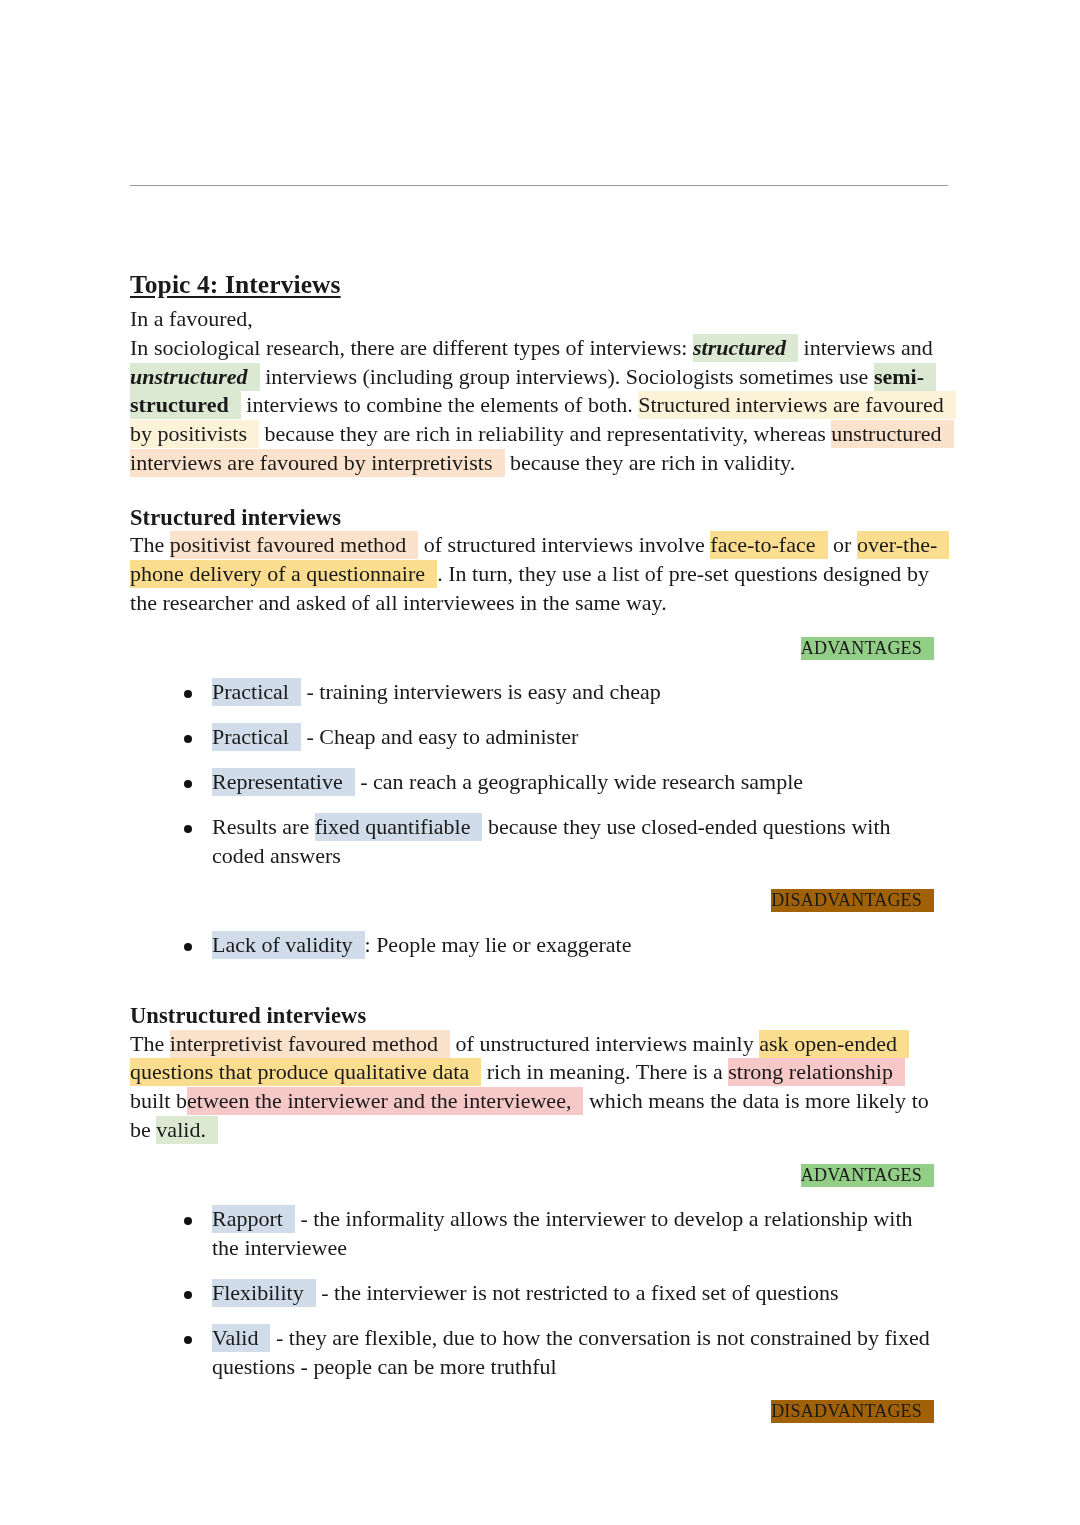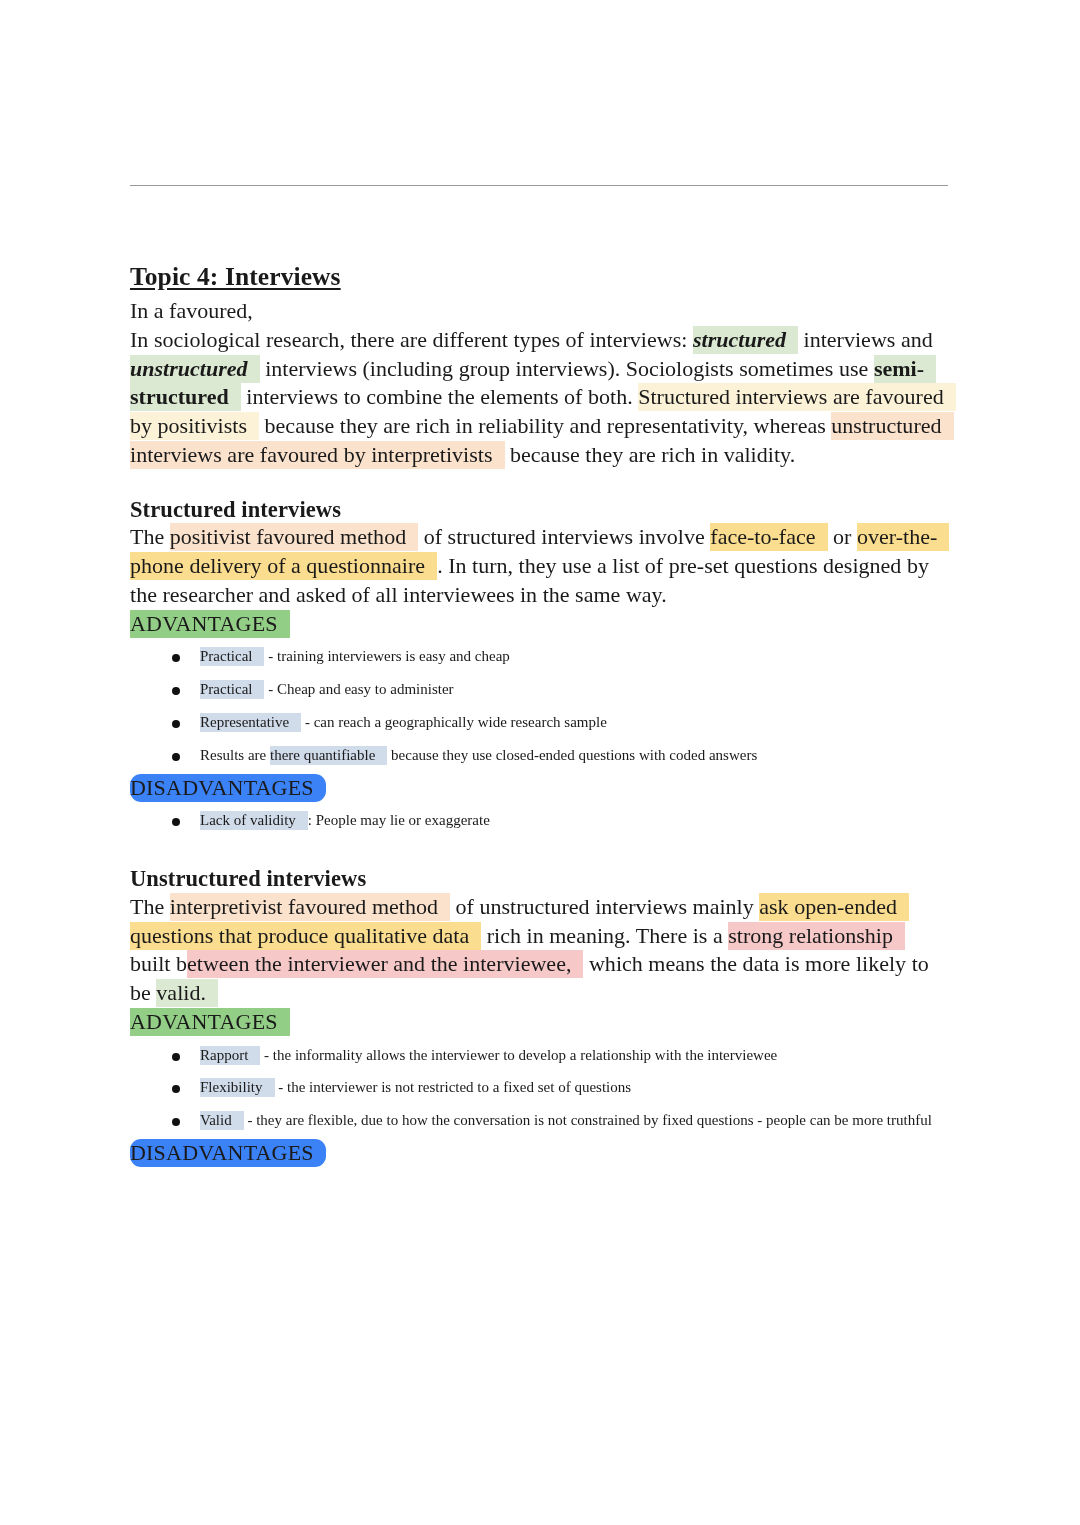--- a/index.html
+++ b/index.html
@@ -38,21 +38,21 @@
     top: 262px;
     width: 820px;
   }
 
   .doc-title {
     font-size: 25.5px;
     font-weight: bold;
     line-height: 1.18;
     text-decoration: underline;
     text-underline-offset: 3px;
-    margin: 0 0 5px 0;
+    margin: 8px 0 5px 0;
     letter-spacing: 0.1px;
   }
 
   .section-title {
     font-size: 22.5px;
     font-weight: bold;
     line-height: 1.22;
     margin: 0;
     letter-spacing: 0.1px;
   }
@@ -68,41 +68,42 @@
   .gap-lg { height: 26px; }
 
   .tagline {
     font-size: 22px;
     line-height: 28.8px;
     margin: 0;
   }
 
   
   .label-line {
-    font-size: 22px;
+    font-size: 18px;
     line-height: 28.8px;
-    margin: 0;
+    margin: 16px;
+    text-align: right;
   }
   .label-adv, .label-dis {
     padding: 1px 3px 2px 3px;
     letter-spacing: 0.2px;
   }
 
   
   ul.bullets {
     list-style: none;
     margin: 0;
     padding: 0;
   }
   ul.bullets > li {
     position: relative;
-    font-size: 15px;
+    font-size: 22px;
     line-height: 28.8px;
     padding-left: 66px;
-    margin: 4px;
+    margin: 16px;
   }
   ul.bullets > li::before {
     content: "";
     position: absolute;
     left: 38px;
     top: 12px;
     width: 8px;
     height: 8px;
     border-radius: 50%;
     background: #111111;
@@ -115,21 +116,21 @@
 
   
   .hl { padding: 1px 12px 2px 0; box-decoration-break: clone; -webkit-box-decoration-break: clone; }
   .hl-sage   { background: #dbe8d2; }
   .hl-cream  { background: #fbf2d7; }
   .hl-peach  { background: #fbe2cd; }
   .hl-gold   { background: #fbdd8f; }
   .hl-blue   { background: #d1dcea; }
   .hl-pink   { background: #f6c8c8; }
   .hl-green  { background: #93ce86; }
-  .hl-red    { background: #3b82f6; border-radius: 11px; }
+  .hl-red    { background: #a16207; }
 </style>
 </head>
 <body>
 
 <div id="page">
 
   <div class="header-rule"></div>
 
   <div class="content">
 
@@ -144,21 +145,21 @@
     <h2 class="section-title">Structured interviews</h2>
 
     <p class="para"><span>The </span><span class="hl hl-peach">positivist favoured method</span><span> of structured interviews involve </span><span class="hl hl-gold">face-to-face</span><span> or </span><span class="hl hl-gold">over-the-phone delivery of a questionnaire</span><span>. In turn, they use a list of pre-set questions designed by the researcher and asked of all interviewees in the same way.</span></p>
 
     <p class="label-line"><span class="hl hl-green label-adv">ADVANTAGES</span></p>
 
     <ul class="bullets">
       <li><span class="hl hl-blue">Practical</span><span> - training interviewers is easy and cheap</span></li>
       <li><span class="hl hl-blue">Practical</span><span> - Cheap and easy to administer</span></li>
       <li><span class="hl hl-blue">Representative</span><span> - can reach a geographically wide research sample</span></li>
-      <li><span>Results are </span><span class="hl hl-blue">there quantifiable</span><span> because they use closed-ended questions with coded answers</span></li>
+      <li><span>Results are </span><span class="hl hl-blue">fixed quantifiable</span><span> because they use closed-ended questions with coded answers</span></li>
     </ul>
 
     <p class="label-line"><span class="hl hl-red label-dis">DISADVANTAGES</span></p>
 
     <ul class="bullets">
       <li><span class="hl hl-blue">Lack of validity</span><span>: People may lie or exaggerate</span></li>
     </ul>
 
     <div class="gap-lg"></div>
 

